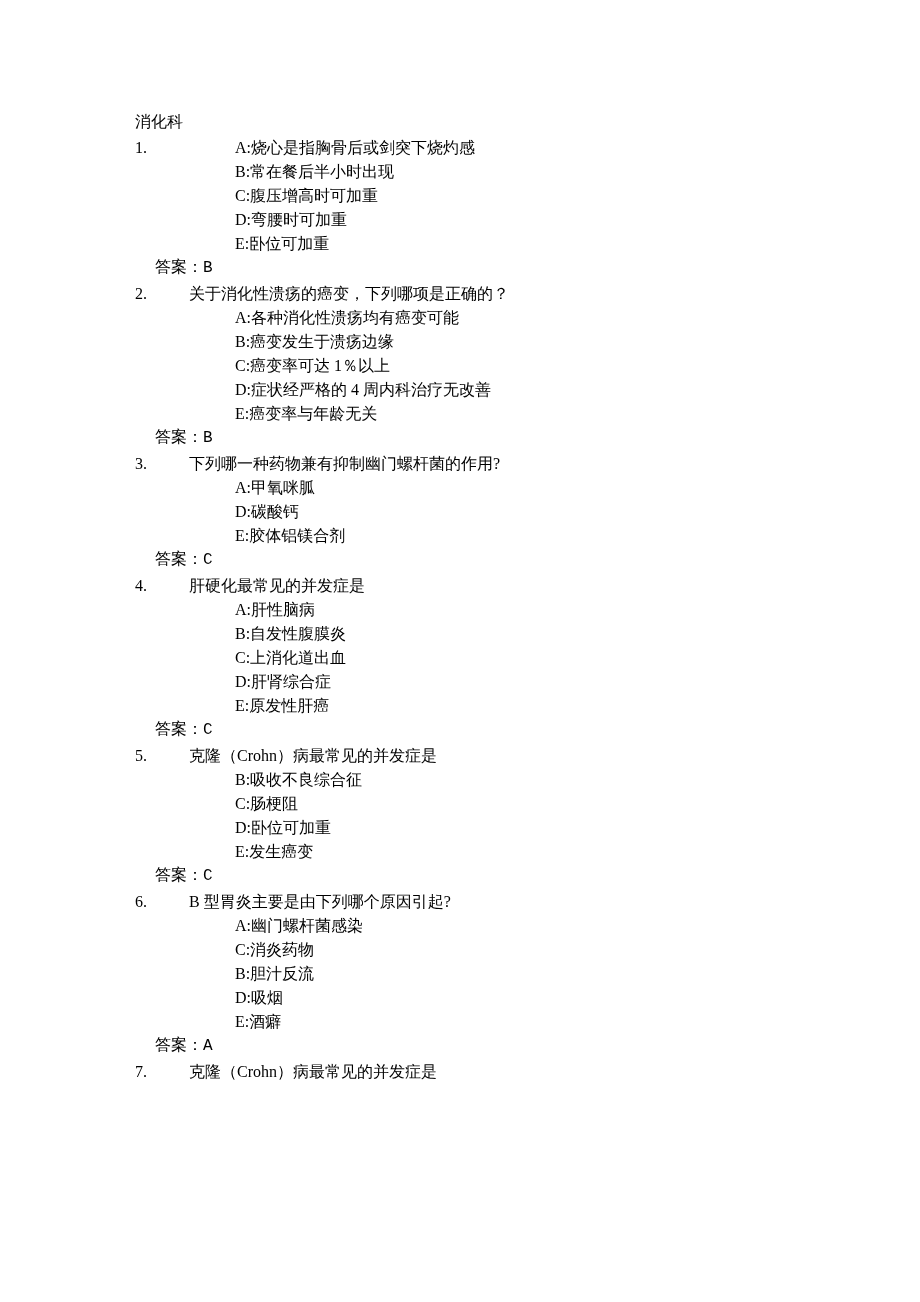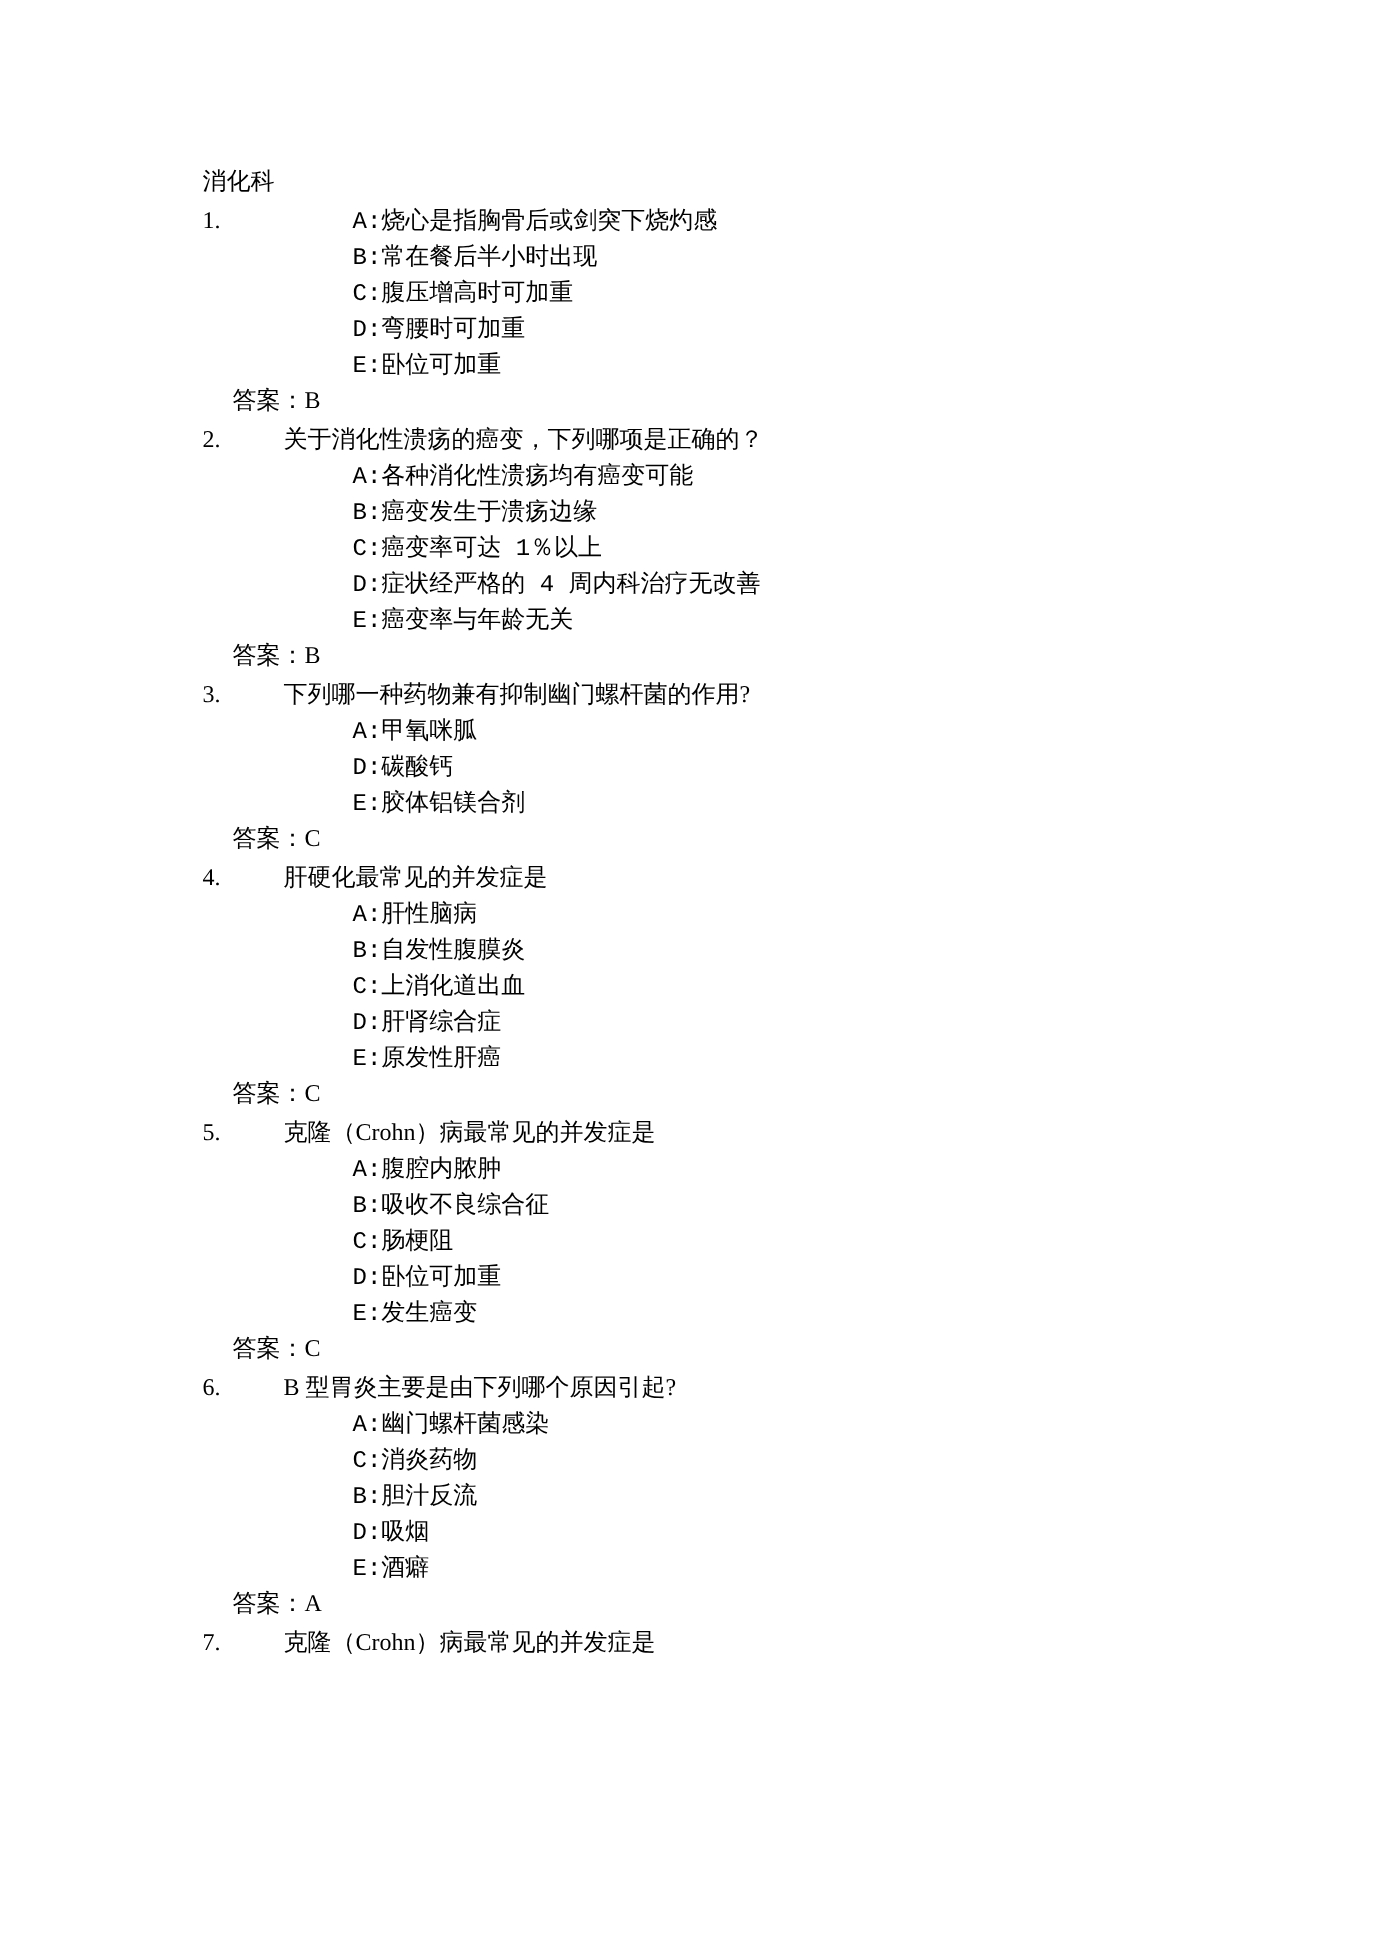--- a/index.html
+++ b/index.html
@@ -28,28 +28,28 @@
       text-align: left;
     }
     .qstem-wrap {
       flex: 1;
     }
     .qstem {
       padding-left: 0;
     }
     .options {
       padding-left: 46px;
-      font-family: Liberation Mono, monospace;
     }
     .option {
       display: block;
     }
     .answer {
       padding-left: 20px;
       margin-top: 0;
+      font-family: Liberation Mono, monospace;
     }
   </style>
 </head>
 <body>
 
 <div class="title">消化科</div>
 
 <div id="questions-container">
     <div class="question">
       <div class="qnum">1.</div>
@@ -102,21 +102,20 @@
           <div class="option">E:原发性肝癌</div>
         </div>
       </div>
     </div>
     <div class="answer">答案：C</div>
     <div class="question">
       <div class="qnum">5.</div>
       <div class="qstem-wrap">
         <div class="qstem">克隆（Crohn）病最常见的并发症是</div>
         <div class="options">
-          <div class="option">A:腹腔内脓肿</div>
           <div class="option">B:吸收不良综合征</div>
           <div class="option">C:肠梗阻</div>
           <div class="option">D:卧位可加重</div>
           <div class="option">E:发生癌变</div>
         </div>
       </div>
     </div>
     <div class="answer">答案：C</div>
     <div class="question">
       <div class="qnum">6.</div>

